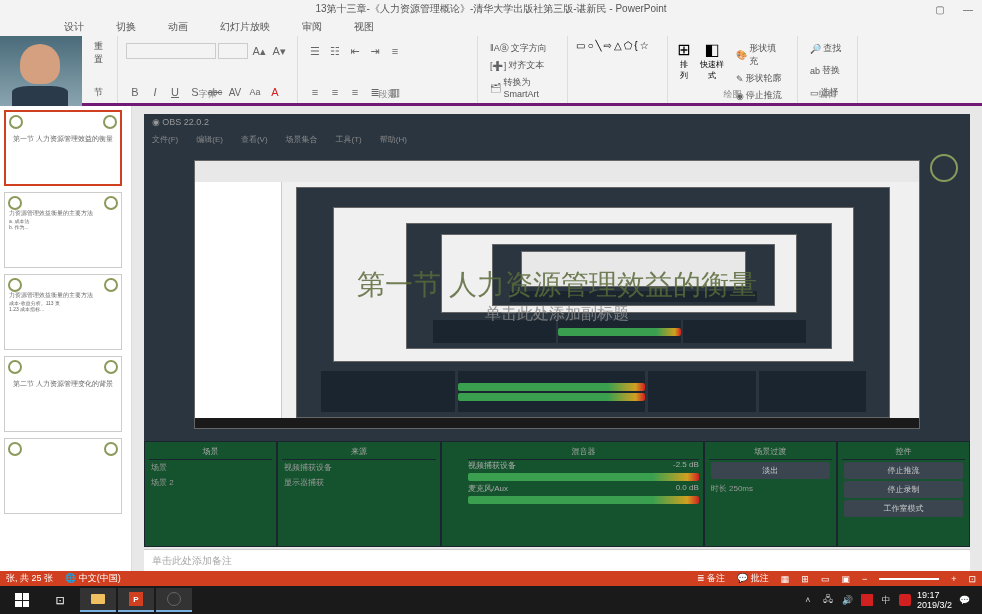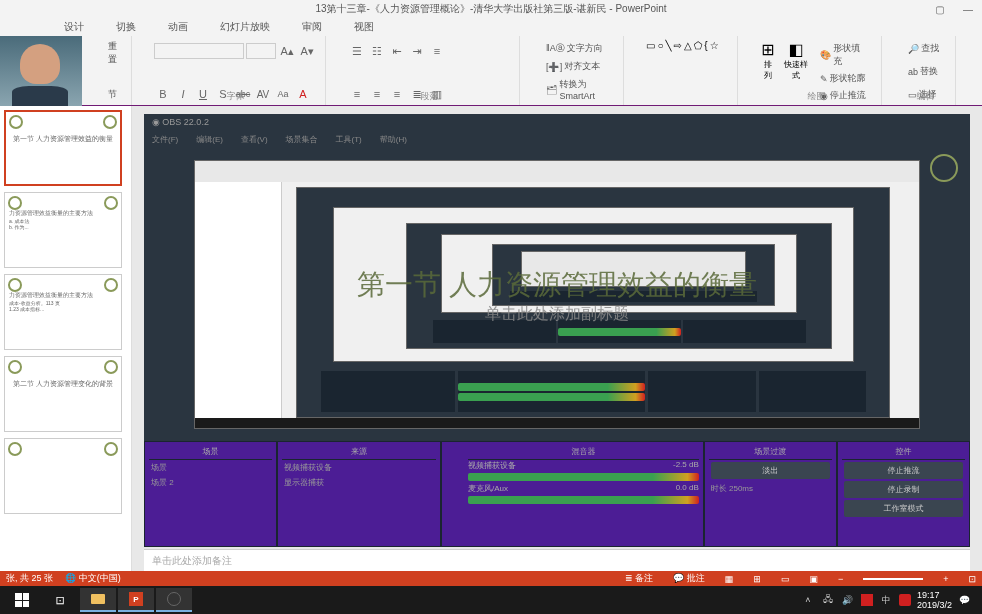--- a/index.html
+++ b/index.html
@@ -2,21 +2,21 @@
 <html><head>
 <meta charset="utf-8">
 <style>
 *{margin:0;padding:0;box-sizing:border-box;font-family:"Microsoft YaHei",sans-serif;}
 body{width:982px;height:614px;background:#f3f3f3;overflow:hidden;position:relative;}
 .titlebar{height:18px;background:#f3f3f3;display:flex;justify-content:center;align-items:center;font-size:10px;color:#555;position:relative;}
 .titlebar .win-controls{position:absolute;right:4px;display:flex;gap:8px;}
 .titlebar .win-controls span{width:20px;height:12px;display:flex;align-items:center;justify-content:center;color:#666;cursor:pointer;font-size:10px;}
 .tabs{height:18px;background:#f3f3f3;display:flex;padding-left:48px;font-size:10px;}
 .tabs .tab{padding:2px 16px;color:#555;cursor:pointer;}
-.ribbon{height:70px;background:#f3f3f3;border-bottom:1px solid #701a75;display:flex;position:relative;gap:14px;}
+.ribbon{height:70px;background:#f3f3f3;border-bottom:3px solid #701a75;display:flex;position:relative;}
 .ribbon .webcam{width:82px;height:70px;background:linear-gradient(180deg,#4a6b7a 0%,#8aa5b0 100%);position:relative;}
 .ribbon .webcam .head{position:absolute;top:8px;left:20px;width:40px;height:40px;background:#d4a080;border-radius:50% 50% 40% 40%;}
 .ribbon .webcam .body{position:absolute;bottom:0;left:12px;width:56px;height:20px;background:#2a3a4a;border-radius:30% 30% 0 0;}
 .ribbon .group{border-right:1px solid #ddd;padding:2px 8px;display:flex;flex-direction:column;justify-content:space-between;position:relative;}
 .ribbon .group-label{font-size:9px;color:#888;text-align:center;position:absolute;bottom:2px;left:0;right:0;}
 .ribbon .rbtn{padding:2px 4px;font-size:9px;color:#555;display:flex;align-items:center;gap:2px;cursor:pointer;}
 .ribbon .font-row{display:flex;gap:2px;align-items:center;}
 .ribbon .font-btn{width:18px;height:18px;border:1px solid transparent;display:flex;align-items:center;justify-content:center;font-size:11px;color:#666;cursor:pointer;}
 .content{height:465px;display:flex;background:#fff;}
 .thumbs{width:132px;background:#fff;border-right:1px solid #ddd;overflow-y:auto;padding:4px;}
@@ -26,29 +26,29 @@
 .thumb .d1{top:3px;left:3px;}
 .thumb .d2{top:3px;right:3px;}
 .slide-area{flex:1;background:#e8e8e8;position:relative;display:flex;flex-direction:column;}
 .slide-canvas{flex:1;position:relative;background:#3a4a5a;margin:8px 12px 2px 12px;}
 .obs-title{height:18px;background:#2a3540;color:#999;font-size:9px;padding:3px 8px;display:flex;gap:12px;}
 .obs-menu{height:16px;background:#2a3540;color:#888;font-size:8px;padding:2px 8px;display:flex;gap:18px;}
 .obs-main{position:relative;height:calc(100% - 140px);background:#2a3540;}
 .recursion{position:absolute;background:#fff;border:1px solid #666;}
 .rtitle{position:absolute;top:50%;left:50%;transform:translate(-50%,-50%);font-size:28px;color:#5a6a3a;text-align:center;opacity:0.85;z-index:10;}
 .rsub{font-size:16px;color:#888;}
-.obs-panels{height:106px;background:#4c1d95;display:flex;font-size:8px;color:#aaa;}
+.obs-panels{height:106px;background:#14532d;display:flex;font-size:8px;color:#aaa;}
 .obs-panel{flex:1;border:1px solid #1a2530;padding:2px 4px;}
 .obs-panel-title{text-align:center;padding:2px;border-bottom:1px solid #1a2530;}
 .obs-panel-item{padding:2px;color:#999;}
 .mixer-bar{height:8px;background:linear-gradient(90deg,#3aa050 80%,#d0a020 95%,#d02020 100%);margin:2px 0;border-radius:2px;}
 .obs-btn{background:#3a4550;padding:3px 8px;margin:2px;border-radius:2px;color:#ccc;text-align:center;}
 .notes{height:22px;background:#fff;border-top:1px solid #ccc;padding:4px 8px;font-size:10px;color:#aaa;margin:0 12px;}
 .statusbar{height:15px;background:#d04020;color:#fff;font-size:9px;display:flex;align-items:center;padding:0 6px;gap:12px;}
-.statusbar .right{margin-left:auto;display:flex;gap:20px;align-items:center;}
+.statusbar .right{margin-left:auto;display:flex;gap:12px;align-items:center;}
 .taskbar{height:28px;background:#1a1a1a;display:flex;align-items:center;padding:0 4px;gap:2px;}
 .taskbar .tb-item{width:36px;height:24px;display:flex;align-items:center;justify-content:center;color:#fff;font-size:11px;cursor:pointer;}
 .taskbar .tb-item.active{background:#333;border-bottom:2px solid #7ab0e0;}
 .taskbar .tray{margin-left:auto;display:flex;align-items:center;gap:6px;color:#fff;font-size:9px;padding-right:6px;}
 .tray-icon{width:14px;height:14px;color:#ccc;display:flex;align-items:center;justify-content:center;}
 .icon-folder{width:14px;height:10px;background:#f0c060;border-radius:1px;}
 .icon-pp{width:14px;height:14px;background:#d04020;color:#fff;font-size:8px;font-weight:bold;display:flex;align-items:center;justify-content:center;}
 .icon-obs{width:14px;height:14px;background:#333;border-radius:50%;border:1px solid #666;}
 </style>
 </head>

